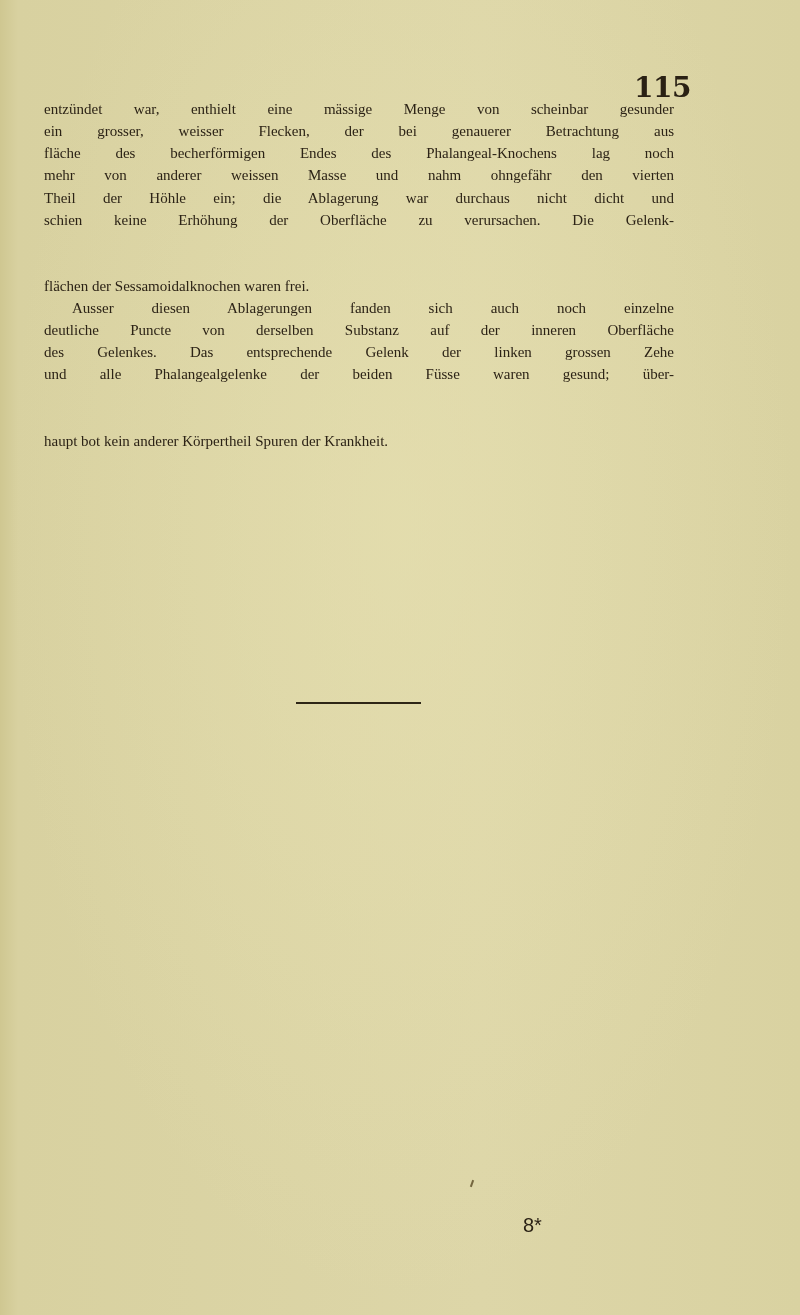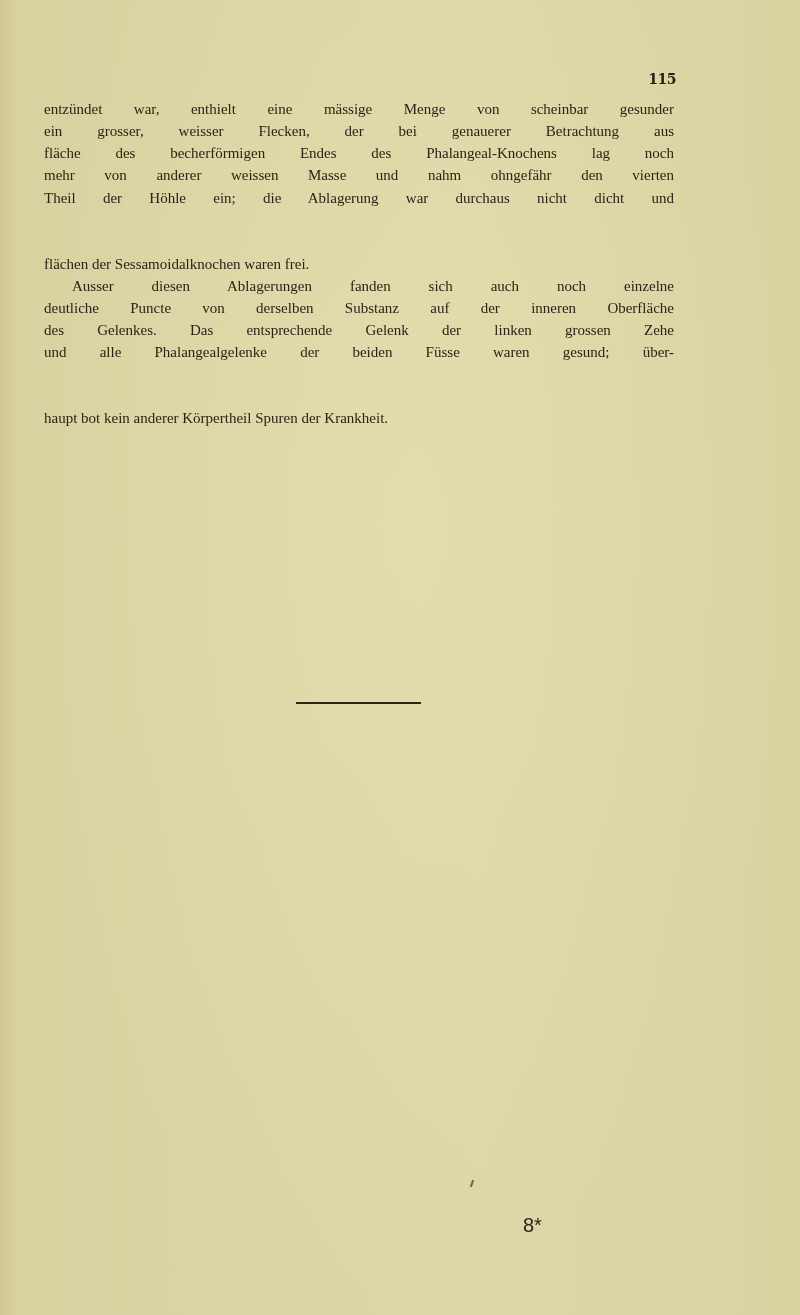--- a/index.html
+++ b/index.html
@@ -23,21 +23,21 @@
       linear-gradient(90deg, #cfc791 0px, #d8d1a0 18px, #ddd6a8 60%, #d9d2a1 100%);
   }
   .page-number {
     position: absolute;
     left: 634px;
     top: 71px;
     width: 42px;
     text-align: right;
     font-family: "DejaVu Serif", serif;
     font-weight: bold;
-    font-size: 14px;
+    font-size: 28px;
     letter-spacing: -0.5px;
     color: #2a2114;
   }
   .body-text {
     position: absolute;
     left: 44px;
     top: 98px;
     width: 630px;
     font-family: Liberation Serif, serif;
     font-size: 15px;
@@ -92,20 +92,21 @@
 
   <div class="page-number">115</div>
 
   <div class="body-text">
     <div class="paragraph">
       <span class="line">entzündet war, enthielt eine mässige Menge von scheinbar gesunder</span>
       <span class="line">ein grosser, weisser Flecken, der bei genauerer Betrachtung aus</span>
       <span class="line">fläche des becherförmigen Endes des Phalangeal-Knochens lag noch</span>
       <span class="line">mehr von anderer weissen Masse und nahm ohngefähr den vierten</span>
       <span class="line">Theil der Höhle ein; die Ablagerung war durchaus nicht dicht und</span>
+      <span class="line">schien keine Erhöhung der Oberfläche zu verursachen.  Die Gelenk-</span>
       <span class="line last">flächen der Sessamoidalknochen waren frei.</span>
     </div>
     <div class="paragraph">
       <span class="line indent">Ausser diesen Ablagerungen fanden sich auch noch einzelne</span>
       <span class="line">deutliche Puncte von derselben Substanz auf der inneren Oberfläche</span>
       <span class="line">des Gelenkes.  Das entsprechende Gelenk der linken grossen Zehe</span>
       <span class="line">und alle Phalangealgelenke der beiden Füsse waren gesund; über-</span>
       <span class="line last">haupt bot kein anderer Körpertheil Spuren der Krankheit.</span>
     </div>
   </div>

